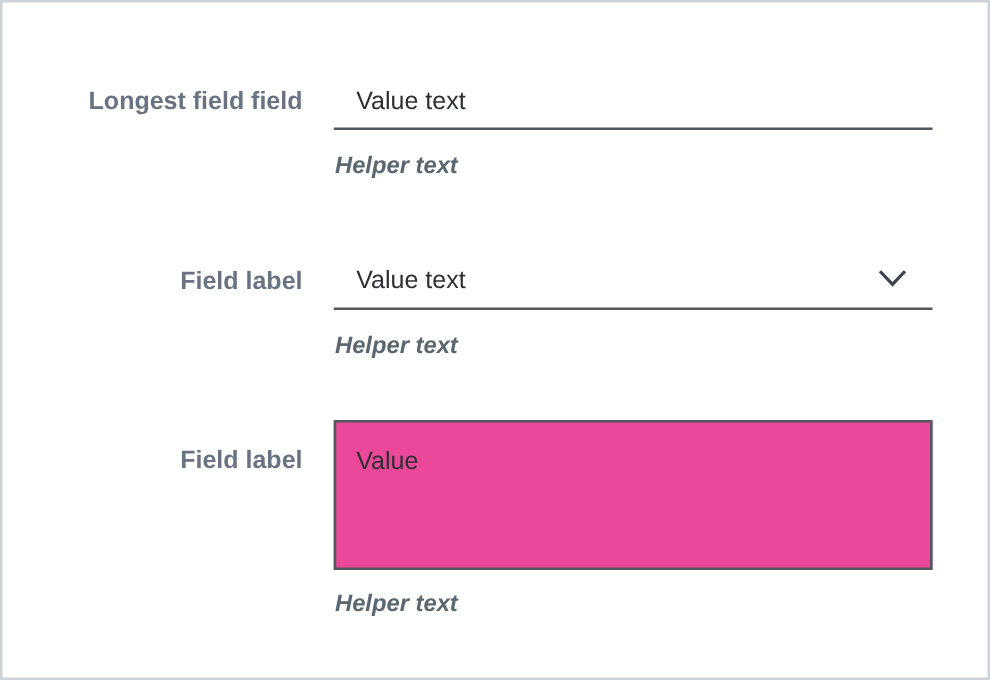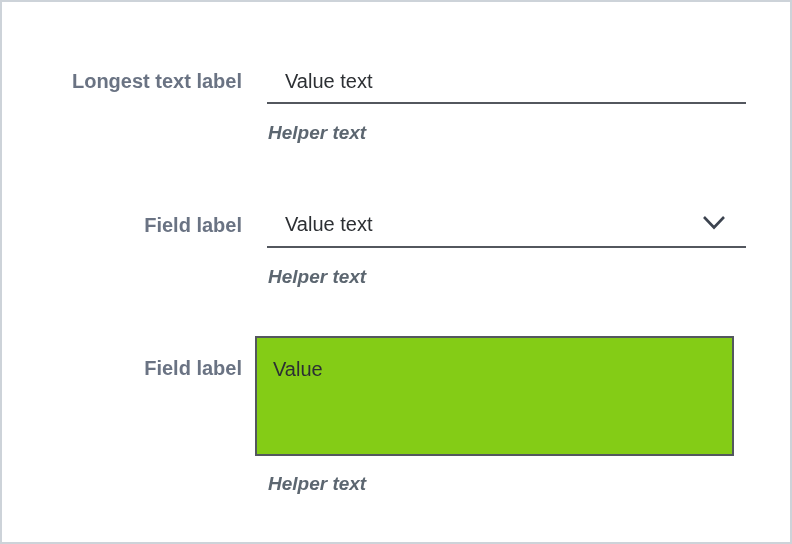--- a/index.html
+++ b/index.html
@@ -59,26 +59,26 @@
     white-space: nowrap;
   }
   .chevron {
     position: absolute;
     right: 20px;
     top: 11px;
     display: block;
   }
   .textarea-input {
     position: absolute;
-    left: 253px;
+    left: 265px;
     width: 479px;
     height: 120px;
     border: 2px solid #53575e;
     border-radius: 0;
-    background: #84cc16;
+    background: #ec4899;
     font-family: inherit;
     font-size: 20px;
     line-height: 26px;
     color: #2c2f33;
     padding: 18px 16px 8px 16px;
     resize: none;
     outline: none;
   }
   .helper {
     position: absolute;
@@ -89,21 +89,21 @@
     color: #5c6670;
     white-space: nowrap;
     font-weight: bold;
   }
 </style>
 </head>
 <body>
 
 <div class="page">
 
-  <label class="f-label" style="top:66px">Longest text label</label>
+  <label class="f-label" style="top:66px">Longest field field</label>
   <input class="text-input" style="top: 58px;" type="text" value="Value text">
   <div class="helper" style="top:119px">Helper text</div>
 
   <label class="f-label" style="top:210px">Field label</label>
   <div class="select-control" style="top:202px">
     <span class="select-value">Value text</span>
     <svg class="chevron" width="24" height="15" viewBox="0 0 24 15">
       <path d="M2 2 L12 12.5 L22 2" fill="none" stroke="#3c434f" stroke-width="2.6"></path>
     </svg>
   </div>

